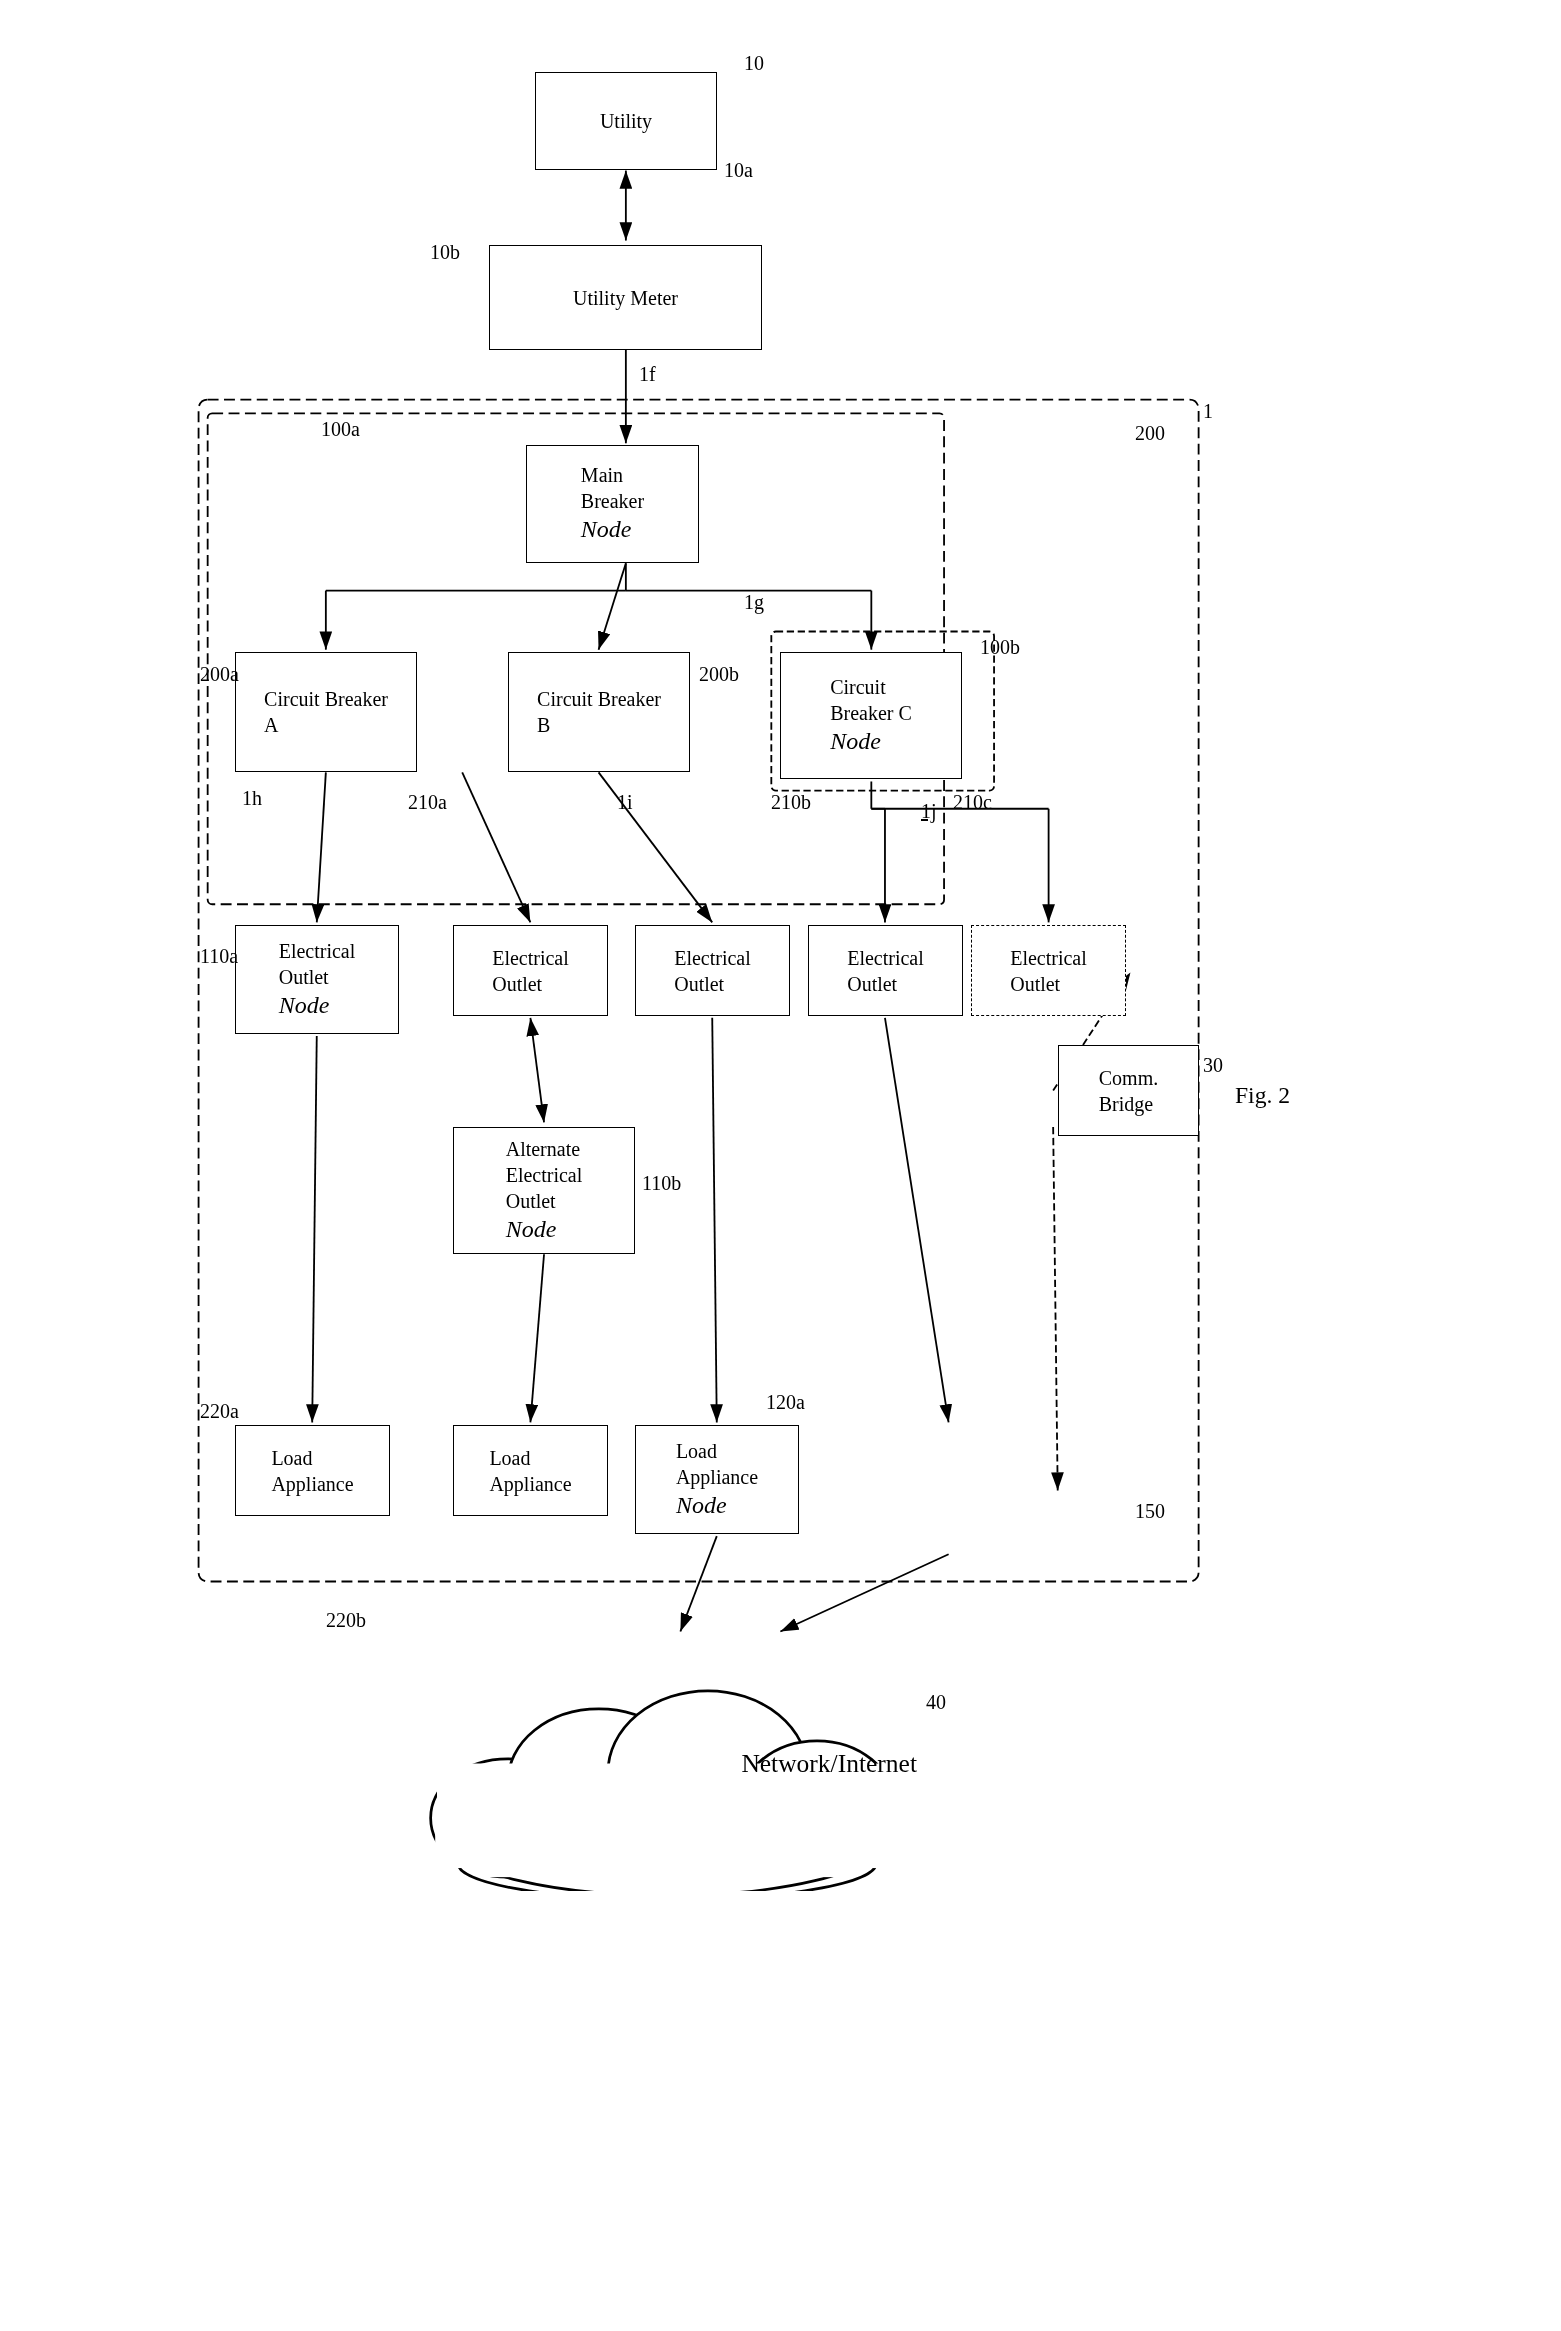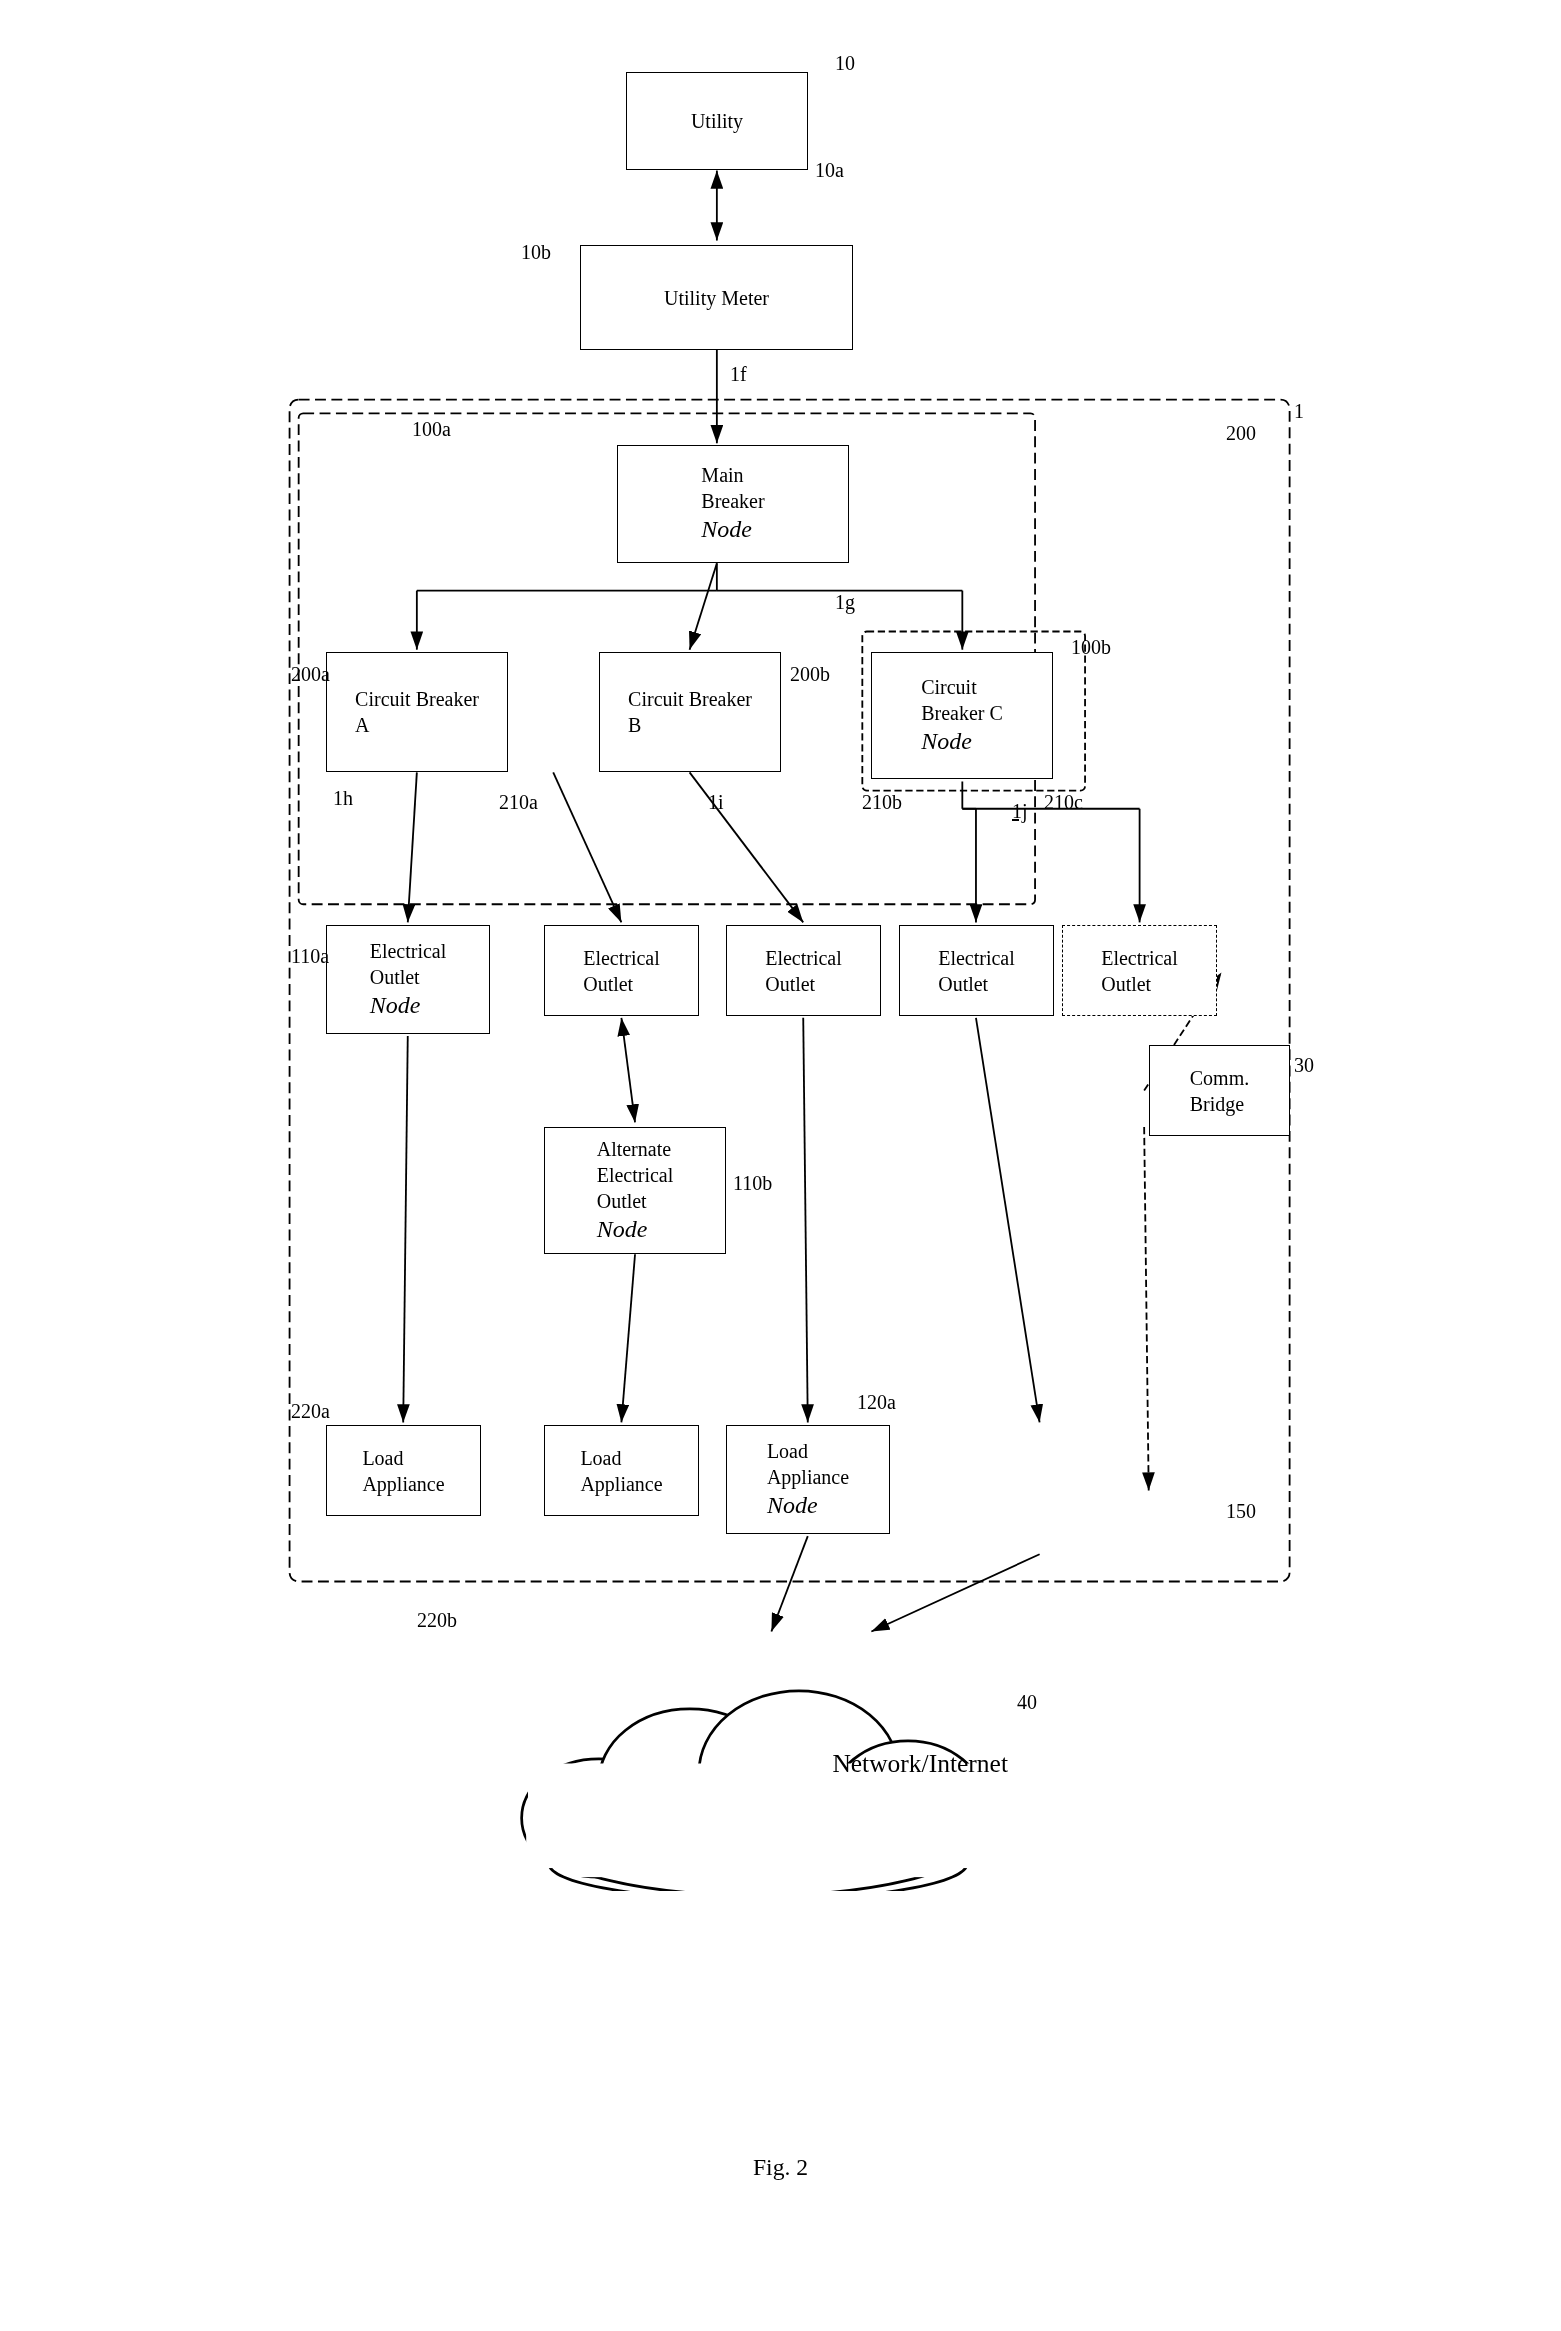--- a/index.html
+++ b/index.html
@@ -9,21 +9,21 @@
       width: 1561px;
       min-height: 2332px;
       display: flex;
       justify-content: center;
       align-items: flex-start;
       padding: 36px 18px;
     }
     .page {
       width: 1273px;
       display: flex;
-      flex-direction: column;
+      flex-direction: row;
       align-items: center;
     }
     .diagram {
       position: relative;
       width: 1091px;
       height: 2091px;
     }
     
     .box {
       position: absolute;
@@ -154,21 +154,21 @@
     <div class="box" style="left:345px;top:209px;width:273px;height:105px;">
       <span>Utility Meter</span>
     </div>
 
     <div class="label" style="left:495px;top:327px;">1f</div>
 
     <div class="label" style="left:1059px;top:364px;">1</div>
 
     <div class="label" style="left:177px;top:382px;">100a</div>
 
-    <div class="box" style="left:382px;top:409px;width:232px;height:118px;">
+    <div class="box" style="left:382px;top:409px;width:173px;height:118px;">
       <span>Main<br>Breaker<br><em>Node</em></span>
     </div>
 
     <div class="label" style="left:991px;top:386px;">200</div>
 
     <div class="label" style="left:600px;top:555px;">1g</div>
 
     <div class="box" style="left:91px;top:616px;width:182px;height:120px;">
       <span>Circuit Breaker<br>A</span>
     </div>

